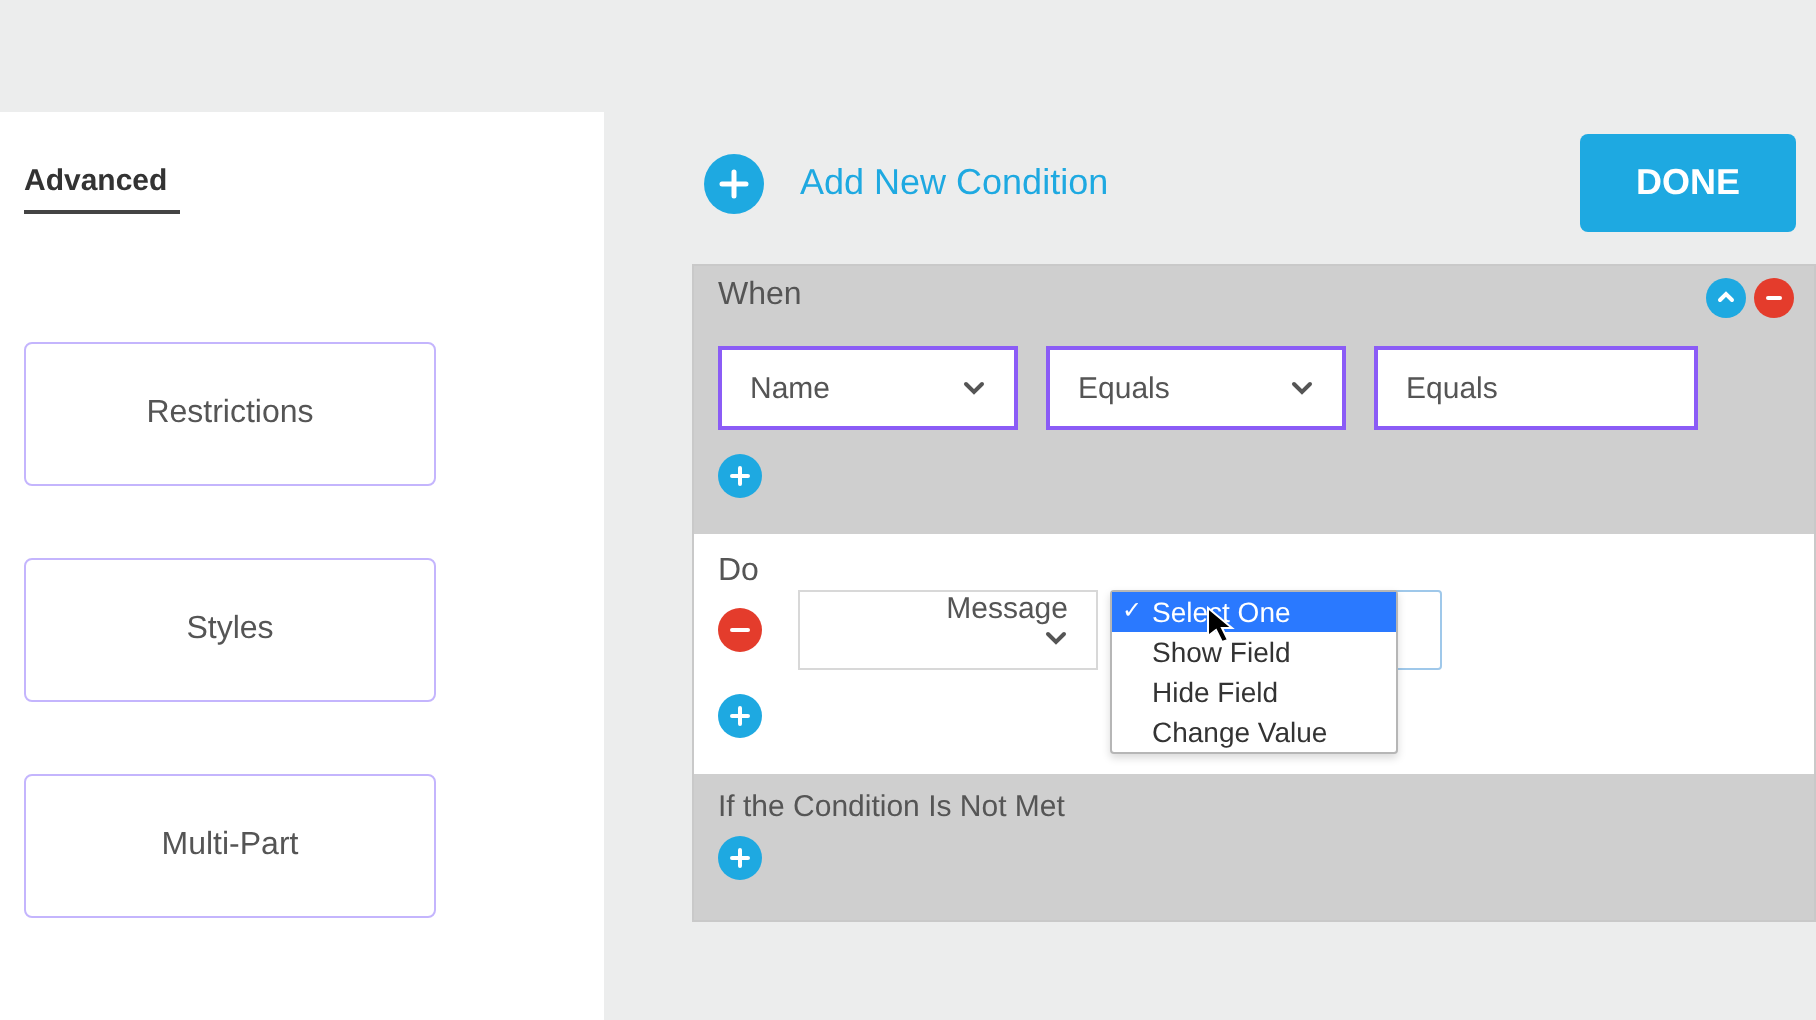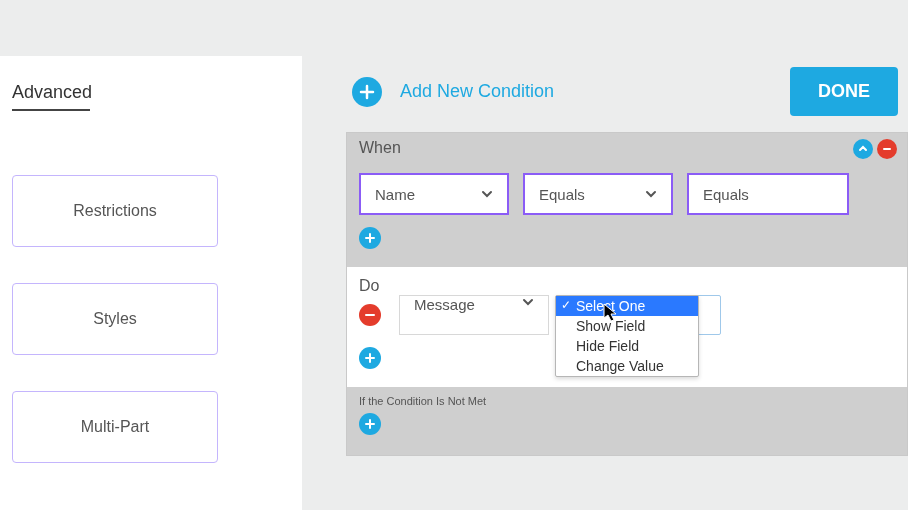--- a/index.html
+++ b/index.html
@@ -15,23 +15,23 @@
   .left-panel {
     position: absolute;
     left: 0;
     top: 56px;
     width: 302px;
     background: #fff;
     padding: 26px 14px 26px 12px;
     height: 454px;
   }
   .tab-label {
-    font-size: 18px;
+    font-size: 15px;
     color: #333;
-    font-weight: 400;
+    font-weight: 700;
     margin-bottom: 6px;
     margin-left: 0;
   }
   .tab-underline {
     height: 2px;
     background: #444;
     width: 78px;
     margin-bottom: 64px;
   }
   .menu-btn {
@@ -185,25 +185,26 @@
     align-items: center;
     gap: 18px;
     position: relative;
   }
   .do-select {
     background: #fff;
     border: 1px solid #d8d8d8;
     height: 40px;
     width: 150px;
     display: flex;
-    align-items: flex-start;
+    align-items: flex-end;
     padding: 0 14px;
     font-size: 15px;
     color: #555;
     cursor: pointer;
+    flex-direction: column;
   }
   .do-select .chev { margin-left: auto; }
   .do-second {
     width: 154px;
     height: 40px;
     border: 1px solid #9fc8ea;
     background: #fff;
     border-radius: 2px;
   }
   .do-plus-row { margin-top: 12px; }
@@ -235,21 +236,21 @@
     content: "✓";
     position: absolute;
     left: 5px;
     font-size: 12px;
   }
 
   .footer-section {
     padding: 8px 12px 20px 12px;
   }
   .footer-title {
-    font-size: 11px;
+    font-size: 15px;
     color: #555;
     margin-bottom: 6px;
     font-weight: 500;
   }
 
   .cursor-overlay {
     position: absolute;
     pointer-events: none;
     z-index: 100;
   }

